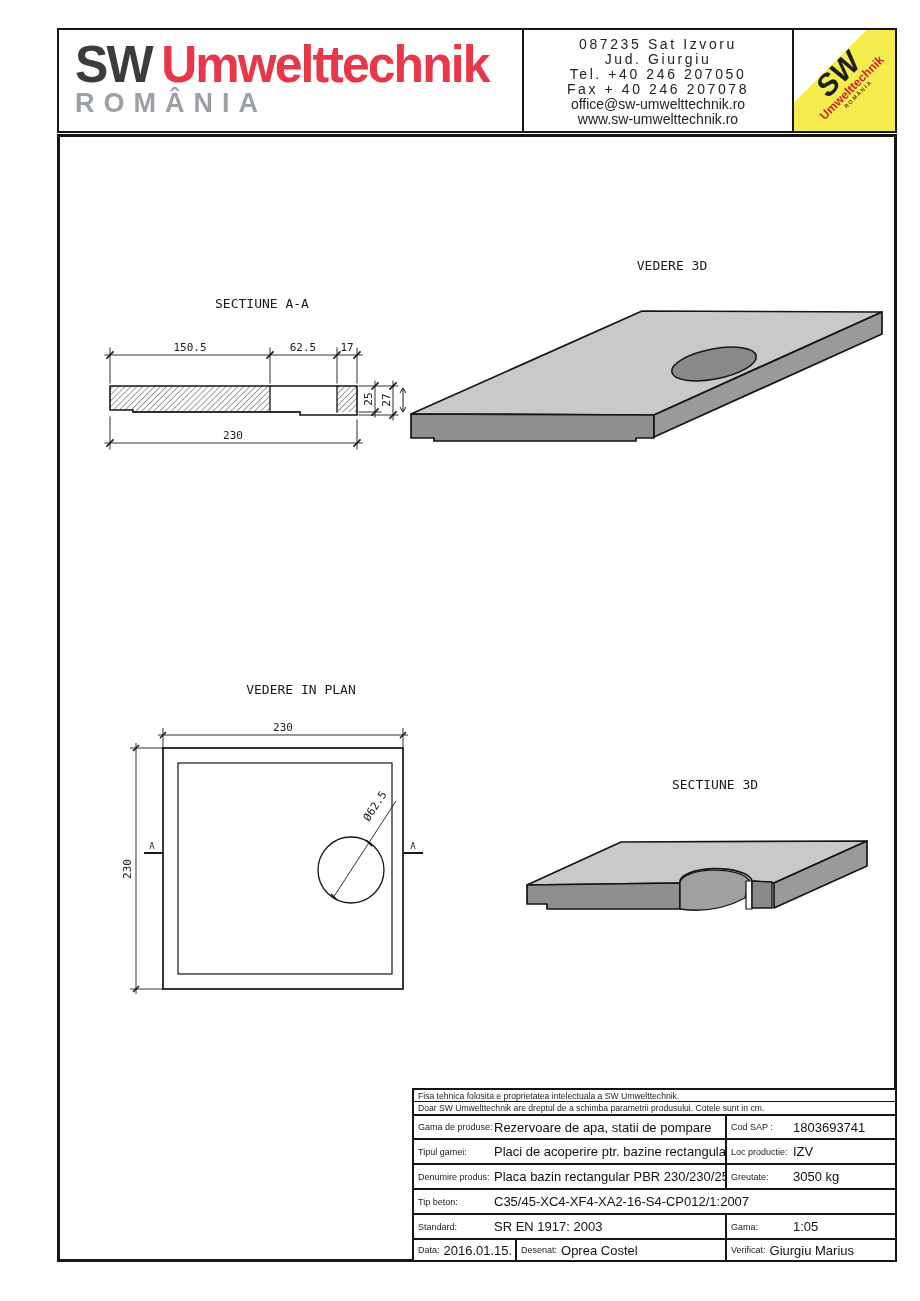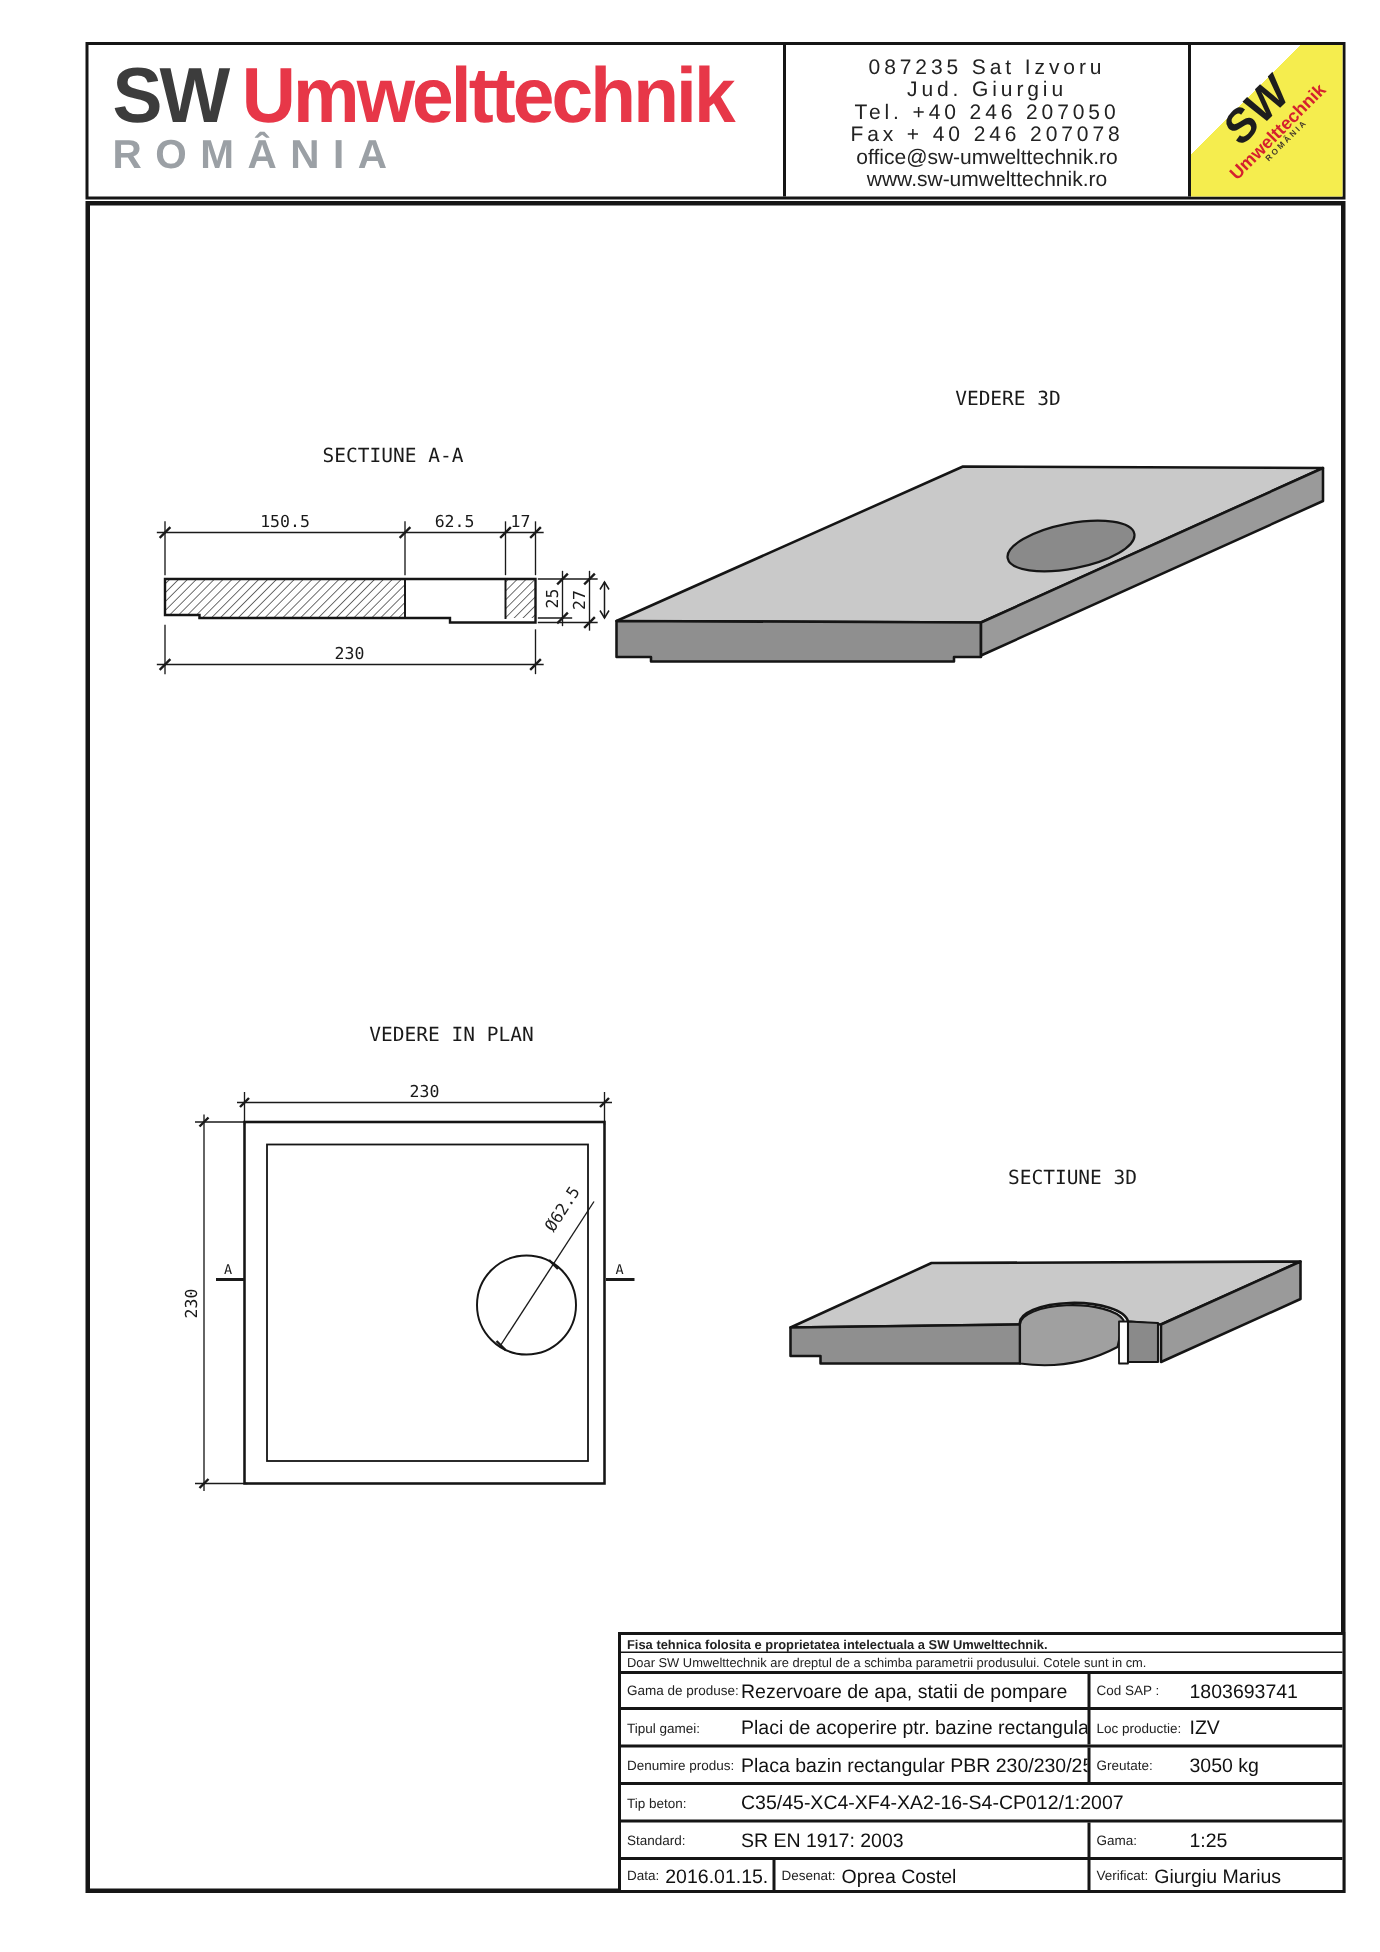--- a/index.html
+++ b/index.html
@@ -23,21 +23,21 @@
   
   .frame{left:57px;top:134px;width:840px;height:1128px;border:3px solid #151515;box-sizing:border-box;background:#fff;}
   svg.drawing{position:absolute;left:60px;top:137px;}
   .cad{font-family:"DejaVu Sans Mono",monospace;fill:#1a1a1a;}
   .t13{font-size:13px;}
   .t11{font-size:11px;}
   .t9{font-size:9px;}
   
   .titleblock{left:412px;top:1088px;width:485px;height:174px;border:2px solid #151515;box-sizing:border-box;background:#fff;display:grid;grid-template-rows:11px 13px 24px 25px 25px 25px 25px 1fr;}
   .tb-row{display:flex;border-top:2px solid #151515;min-height:0;}
-  .tb-row.first{border-top:none;font-weight:bold;}
+  .tb-row.first{border-top:none;}
   .tb-row.thin{border-top:1px solid #151515;}
   .tb-cell{display:flex;align-items:center;box-sizing:border-box;padding-left:4px;overflow:hidden;}
   .tb-cell.bl{border-left:2px solid #151515;}
   .tb-label{font-size:9px;color:#222;flex:none;}
   .tb-value{font-size:13px;color:#111;white-space:nowrap;}
   .w-left{width:311px;flex:none;}
   .w-right{flex:1;}
   .lab72{width:76px;}
   .lab62{width:62px;}
   .notice{font-size:8.6px;line-height:10px;color:#222;padding-left:4px;display:flex;align-items:center;}
@@ -245,21 +245,21 @@
     </div>
   </div>
 
   <div class="tb-row">
     <div class="tb-cell w-left">
       <span class="tb-label lab72">Standard:</span>
       <span class="tb-value">SR EN 1917: 2003</span>
     </div>
     <div class="tb-cell w-right bl">
       <span class="tb-label lab62">Gama:</span>
-      <span class="tb-value">1:25</span>
+      <span class="tb-value">1:05</span>
     </div>
   </div>
 
   <div class="tb-row">
     <div class="tb-cell" style="width:101px;flex:none;">
       <span class="tb-label" style="margin-right:4px;">Data:</span>
       <span class="tb-value">2016.01.15.</span>
     </div>
     <div class="tb-cell bl" style="width:210px;flex:none;">
       <span class="tb-label" style="margin-right:4px;">Desenat:</span>

